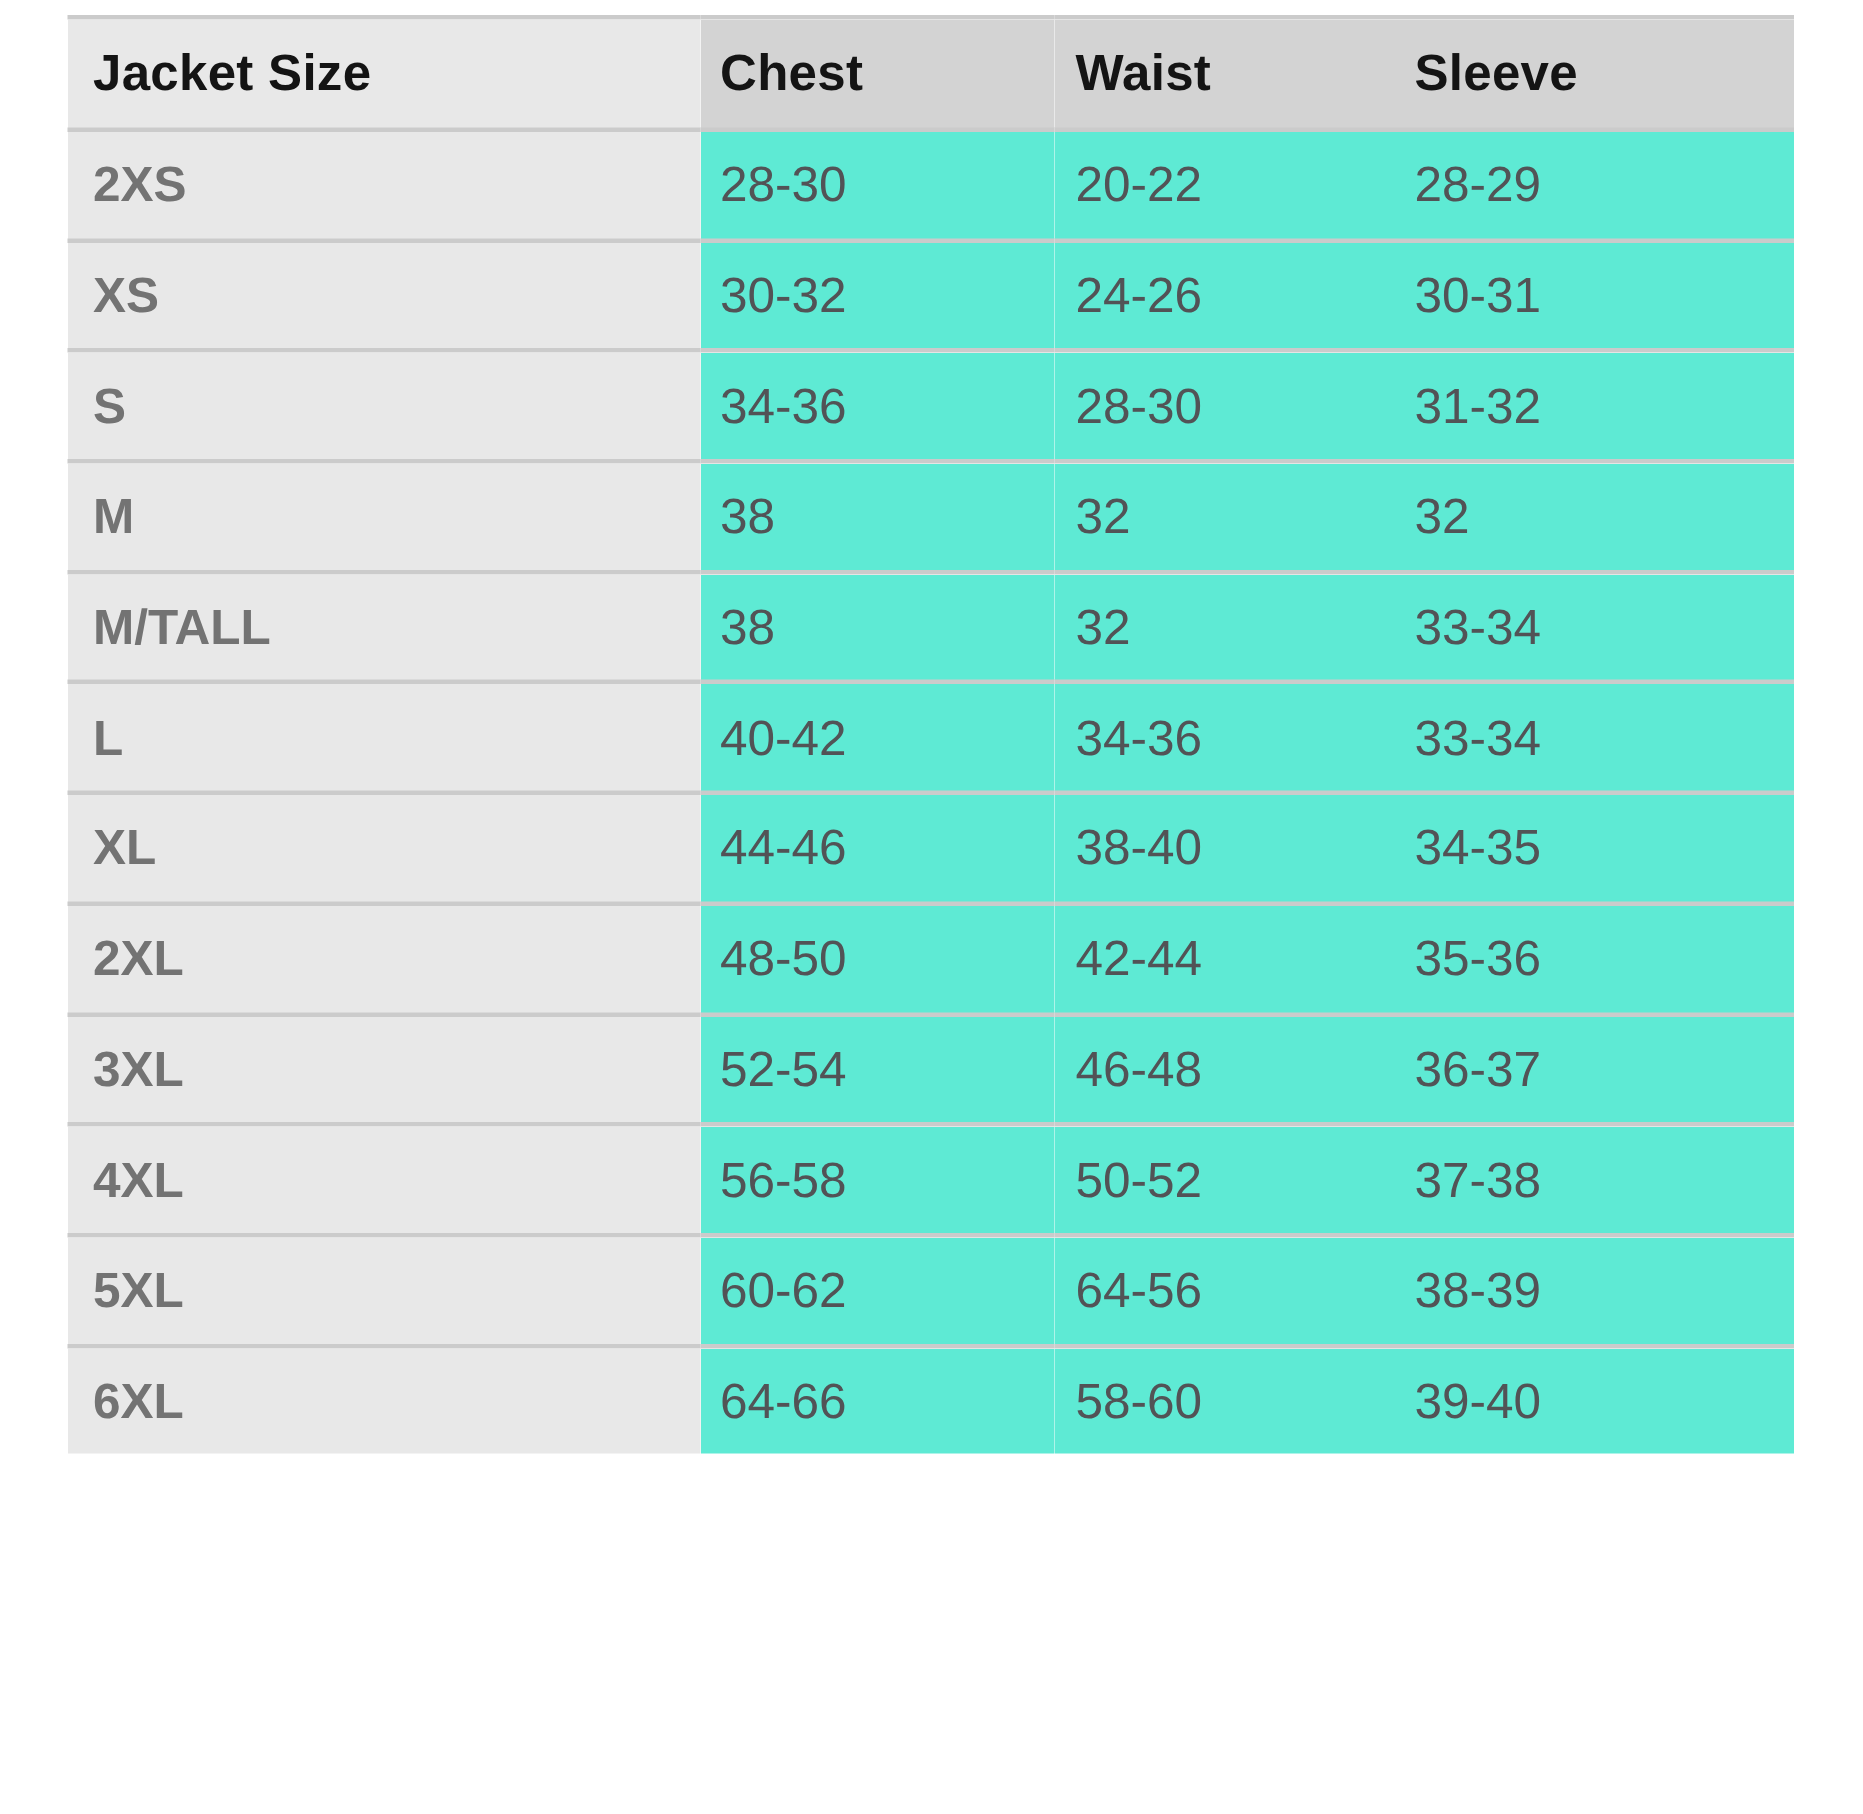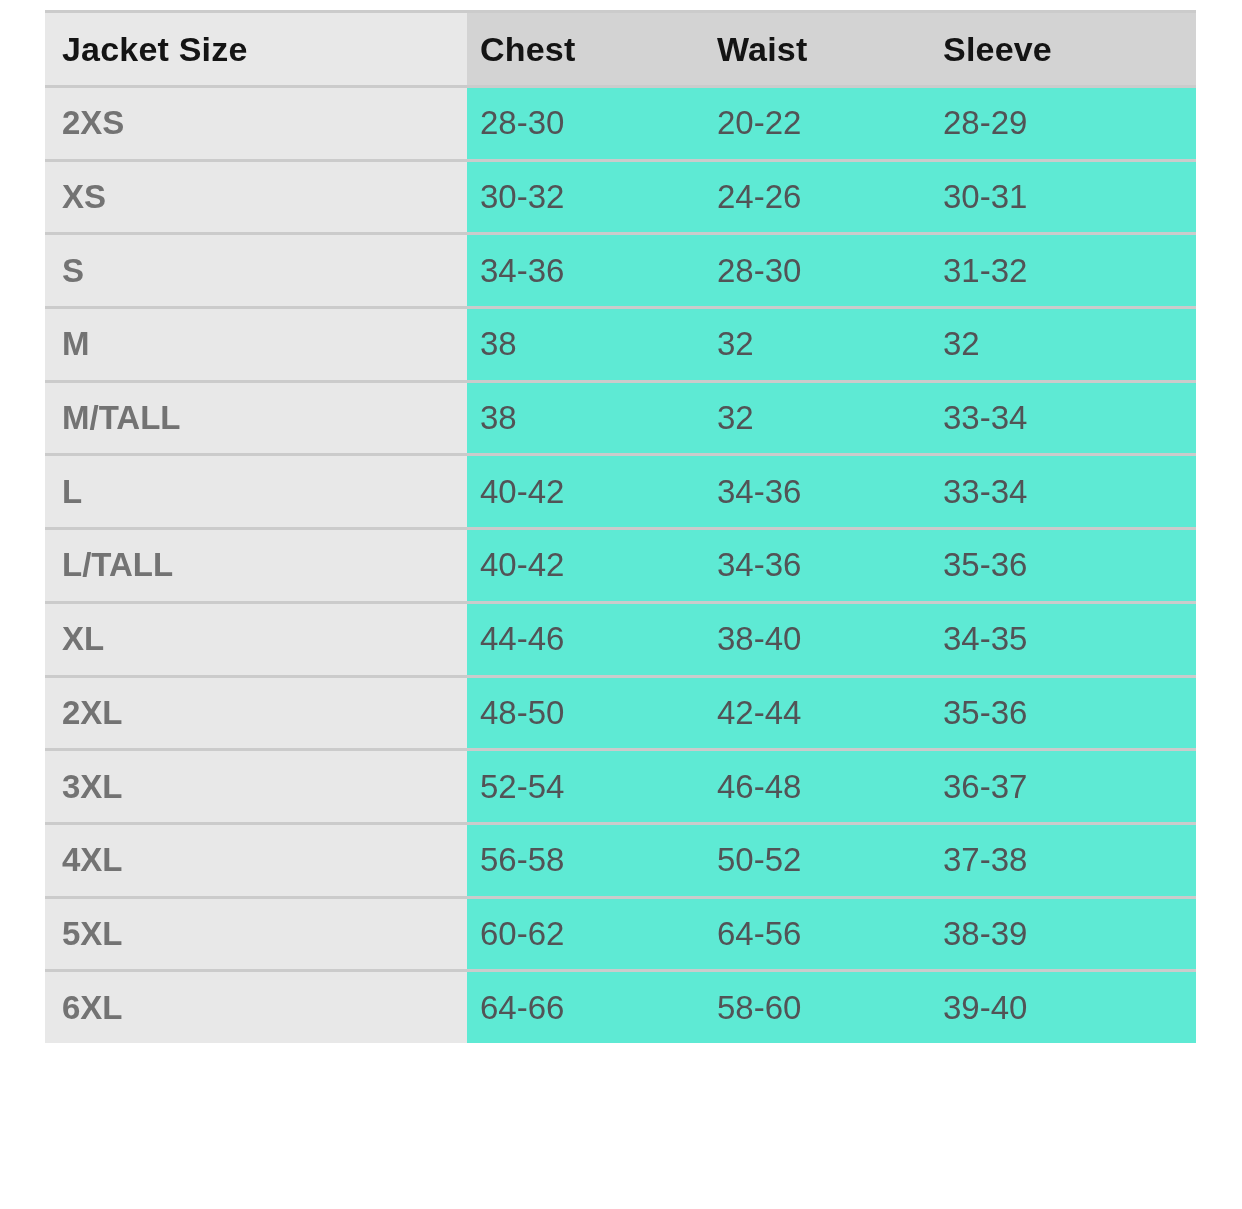--- a/index.html
+++ b/index.html
@@ -119,26 +119,20 @@
             <td>32</td>
             <td>33-34</td>
           </tr>
           <tr>
             <th class="size-col">L</th>
             <td>40-42</td>
             <td>34-36</td>
             <td>33-34</td>
           </tr>
           <tr>
-            <th class="size-col">L/TALL</th>
-            <td>40-42</td>
-            <td>34-36</td>
-            <td>35-36</td>
-          </tr>
-          <tr>
             <th class="size-col">XL</th>
             <td>44-46</td>
             <td>38-40</td>
             <td>34-35</td>
           </tr>
           <tr>
             <th class="size-col">2XL</th>
             <td>48-50</td>
             <td>42-44</td>
             <td>35-36</td>

